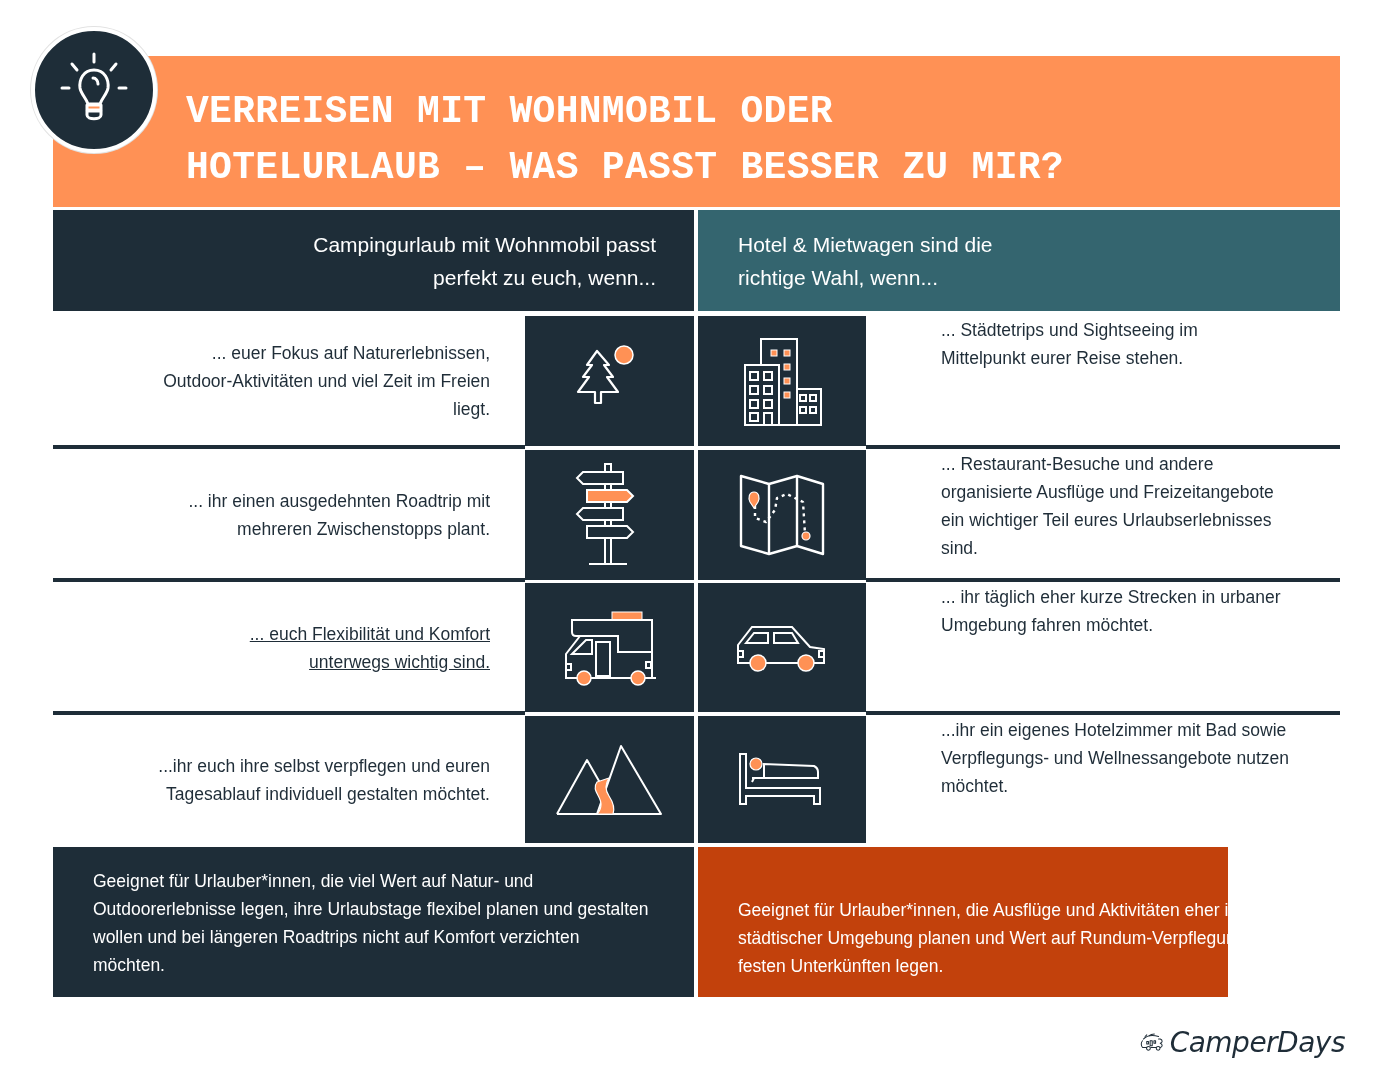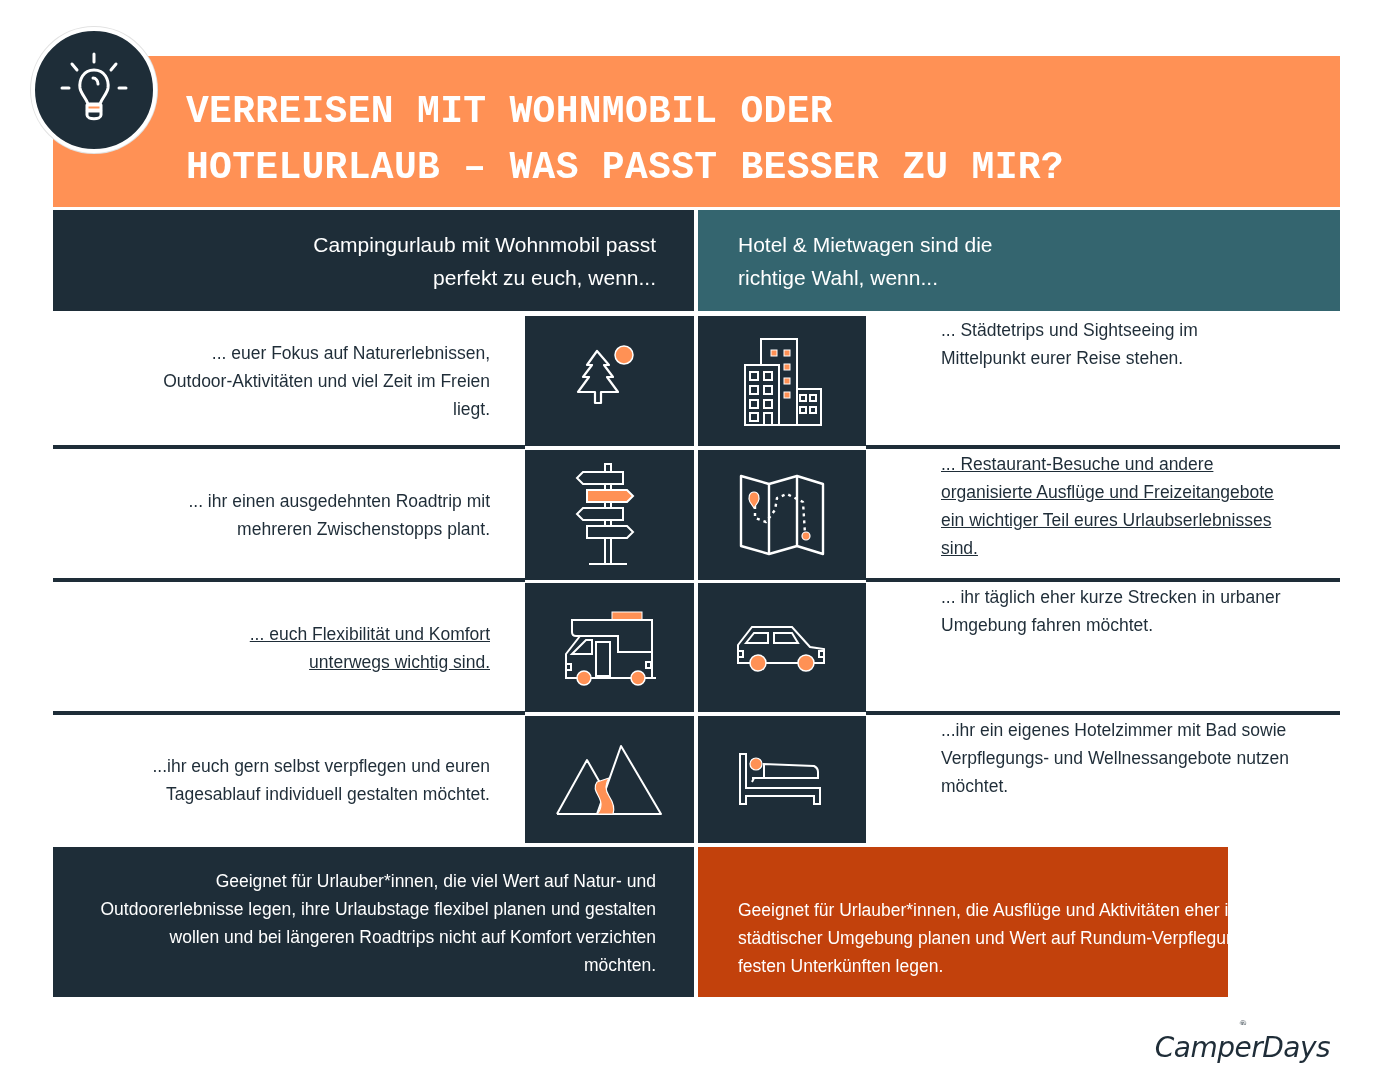--- a/index.html
+++ b/index.html
@@ -45,31 +45,31 @@
     }
     .icon-box {
       background: #1e2d38; display: flex; align-items: center; justify-content: center;
     }
     .icon-box.l { left: 525px; width: 169px; }
     .icon-box.r { left: 698px; width: 168px; }
     .hline-l { left: 53px; width: 472px; height: 4px; background: #1e2d38; }
     .hline-r { left: 866px; width: 474px; height: 4px; background: #1e2d38; }
     .foot-left {
       left: 53px; top: 847px; width: 641px; height: 150px; background: #1e2d38;
-      color: #ffffff; font-size: 17.5px; line-height: 28px; text-align: right;
+      color: #ffffff; font-size: 17.5px; line-height: 28px; text-align: left;
       padding: 20px 38px 0 40px;
     }
     .foot-right {
       left: 698px; top: 847px; width: 530px; height: 150px; background: #c2410c;
       color: #ffffff; font-size: 17.5px; line-height: 28px; text-align: left;
       padding: 49px 40px 0 40px;
     }
     .logo {
       left: 1140px; top: 1020px; width: 205px; height: 44px;
-      display: flex; align-items: center; gap: 6px; flex-direction: column;
+      display: flex; align-items: center; gap: 6px;
     }
     .logo-text {
       font-size: 28px; font-style: italic; color: #1f2d38; letter-spacing: -0.5px;
       font-family: "DejaVu Sans", sans-serif;
     }
   </style>
 </head>
 <body>
 
 <div class="abs title-bar"></div>
@@ -158,21 +158,21 @@
   <svg width="90" height="86" viewBox="0 0 90 86" fill="none" stroke="#ffffff" stroke-width="2.4" stroke-linejoin="round">
     <path d="M4 4 L32 12 L60 4 L86 12 L86 82 L60 74 L32 82 L4 74 Z"></path>
     <line x1="32" y1="12" x2="32" y2="82"></line>
     <line x1="60" y1="4" x2="60" y2="74"></line>
     <path d="M18 34 L18 46 L29 50 L38 38 L40 26 L50 22 L66 30 L68 62" stroke-dasharray="3 4"></path>
     <path d="M17 20 C12 20 11 26 13 30 L17 36 L21 30 C23 26 22 20 17 20 Z" fill="#ff9155" stroke="#ffffff" stroke-width="1.2"></path>
     <circle cx="69" cy="64" r="4" fill="#ff9155" stroke="#ffffff" stroke-width="1.2"></circle>
   </svg>
 </div>
 <div class="abs row-text-right" style="top:450px;height:130px;">
-  <span style="width:340px;display:block;text-decoration:underline;">... Restaurant-Besuche und andere organisierte Ausflüge und Freizeitangebote ein wichtiger Teil eures Urlaubserlebnisses sind.</span>
+  <span style="width:340px;display:block;">... Restaurant-Besuche und andere organisierte Ausflüge und Freizeitangebote ein wichtiger Teil eures Urlaubserlebnisses sind.</span>
 </div>
 <div class="abs hline-l" style="top:578px;"></div>
 <div class="abs hline-r" style="top:578px;"></div>
 
 <div class="abs row-text-left" style="top:583px;height:129px;">
   <span style="width:310px;display:block;text-decoration:underline;">... euch Flexibilität und Komfort unterwegs wichtig sind.</span>
 </div>
 <div class="abs icon-box l" style="top:583px;height:129px;">
   <svg width="96" height="76" viewBox="0 0 96 76" fill="none" stroke="#ffffff" stroke-width="2">
     <rect x="50" y="2" width="30" height="8" fill="#ff9155" stroke="#ffffff" stroke-width="1"></rect>
@@ -197,21 +197,21 @@
     <circle cx="70" cy="40" r="8" fill="#ff9155" stroke="#ffffff" stroke-width="1.5"></circle>
   </svg>
 </div>
 <div class="abs row-text-right" style="top:583px;height:129px;">
   <span style="width:350px;display:block;">... ihr täglich eher kurze Strecken in urbaner Umgebung fahren möchtet.</span>
 </div>
 <div class="abs hline-l" style="top:711px;"></div>
 <div class="abs hline-r" style="top:711px;"></div>
 
 <div class="abs row-text-left" style="top:716px;height:127px;">
-  <span style="width:420px;display:block;">...ihr euch gern selbst verpflegen und euren Tagesablauf individuell gestalten möchtet.</span>
+  <span style="width:420px;display:block;">...ihr euch ihre selbst verpflegen und euren Tagesablauf individuell gestalten möchtet.</span>
 </div>
 <div class="abs icon-box l" style="top:716px;height:127px;">
   <svg width="110" height="76" viewBox="0 0 110 76" fill="none" stroke="#ffffff" stroke-width="2" stroke-linejoin="round">
     <path d="M2 72 L32 18 L48 46"></path>
     <path d="M42 72 L66 4 L106 72 Z"></path>
     <line x1="2" y1="72" x2="42" y2="72"></line>
     <path d="M42 40 C36 48 46 54 46 62 C46 68 42 72 42 72 L58 72 C60 66 58 60 54 54 C50 48 50 42 54 36 Z" fill="#ff9155" stroke="#ffffff" stroke-width="1.2"></path>
   </svg>
 </div>
 <div class="abs icon-box r" style="top:716px;height:127px;">

